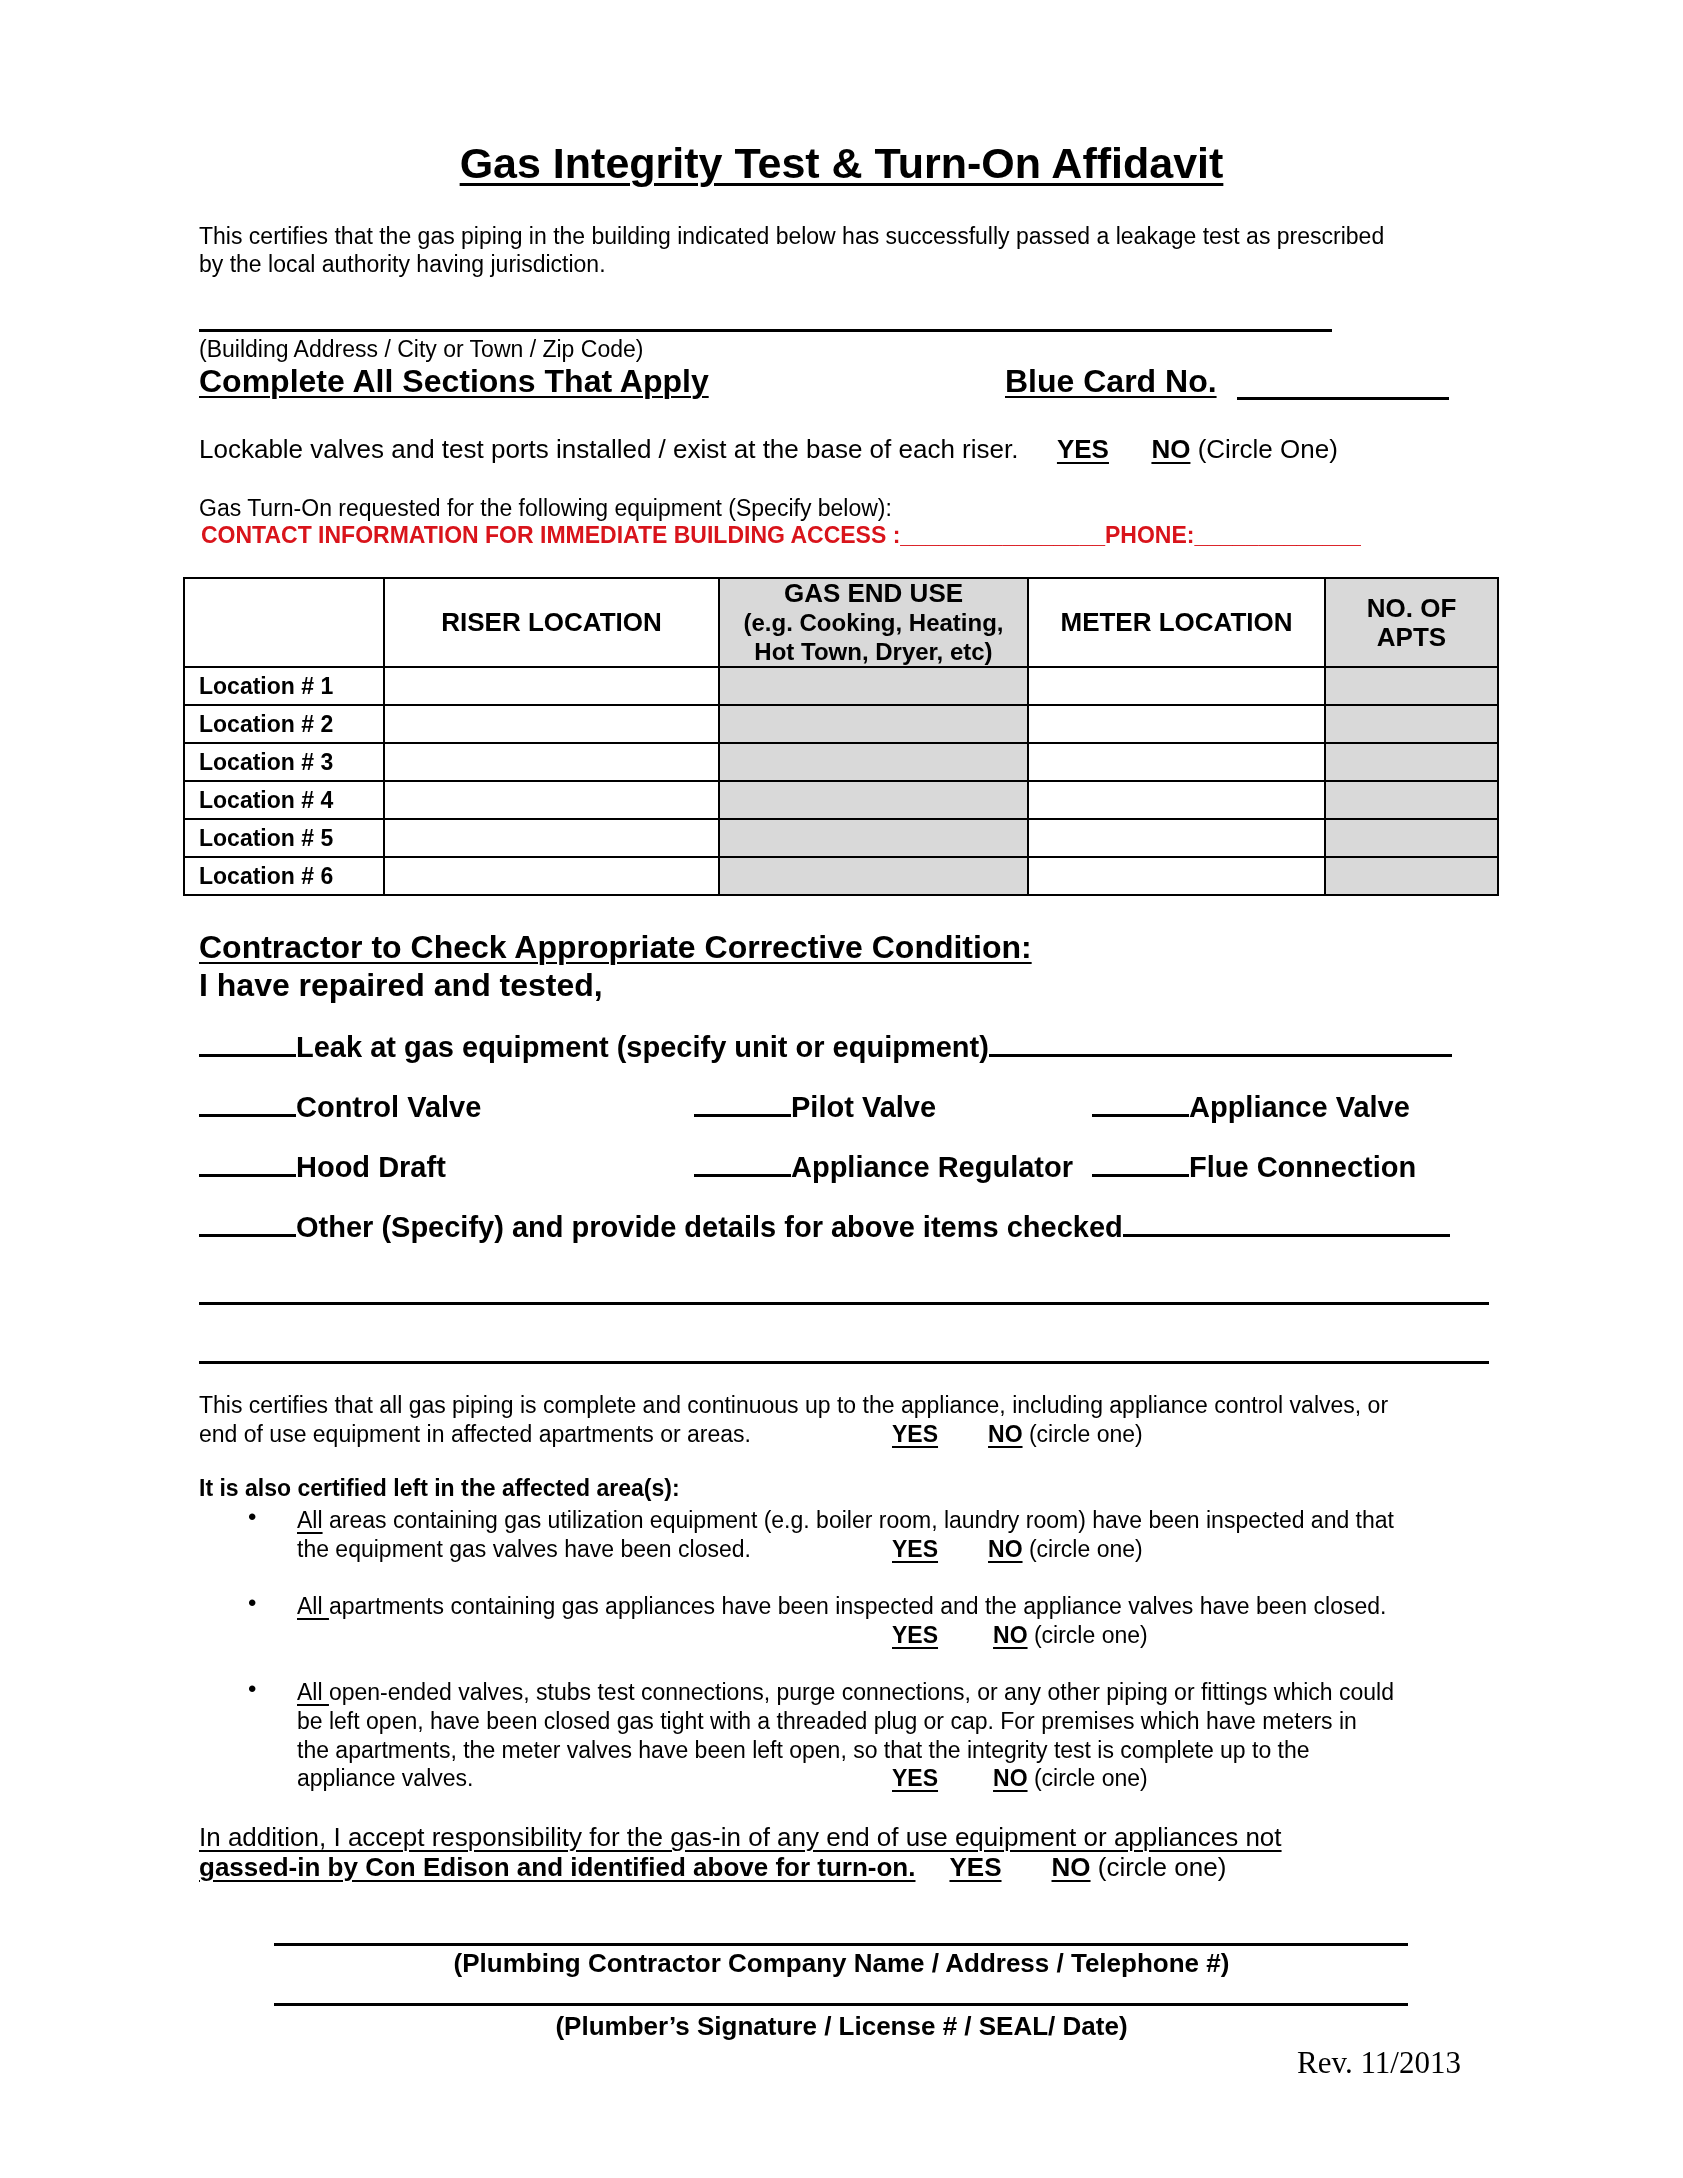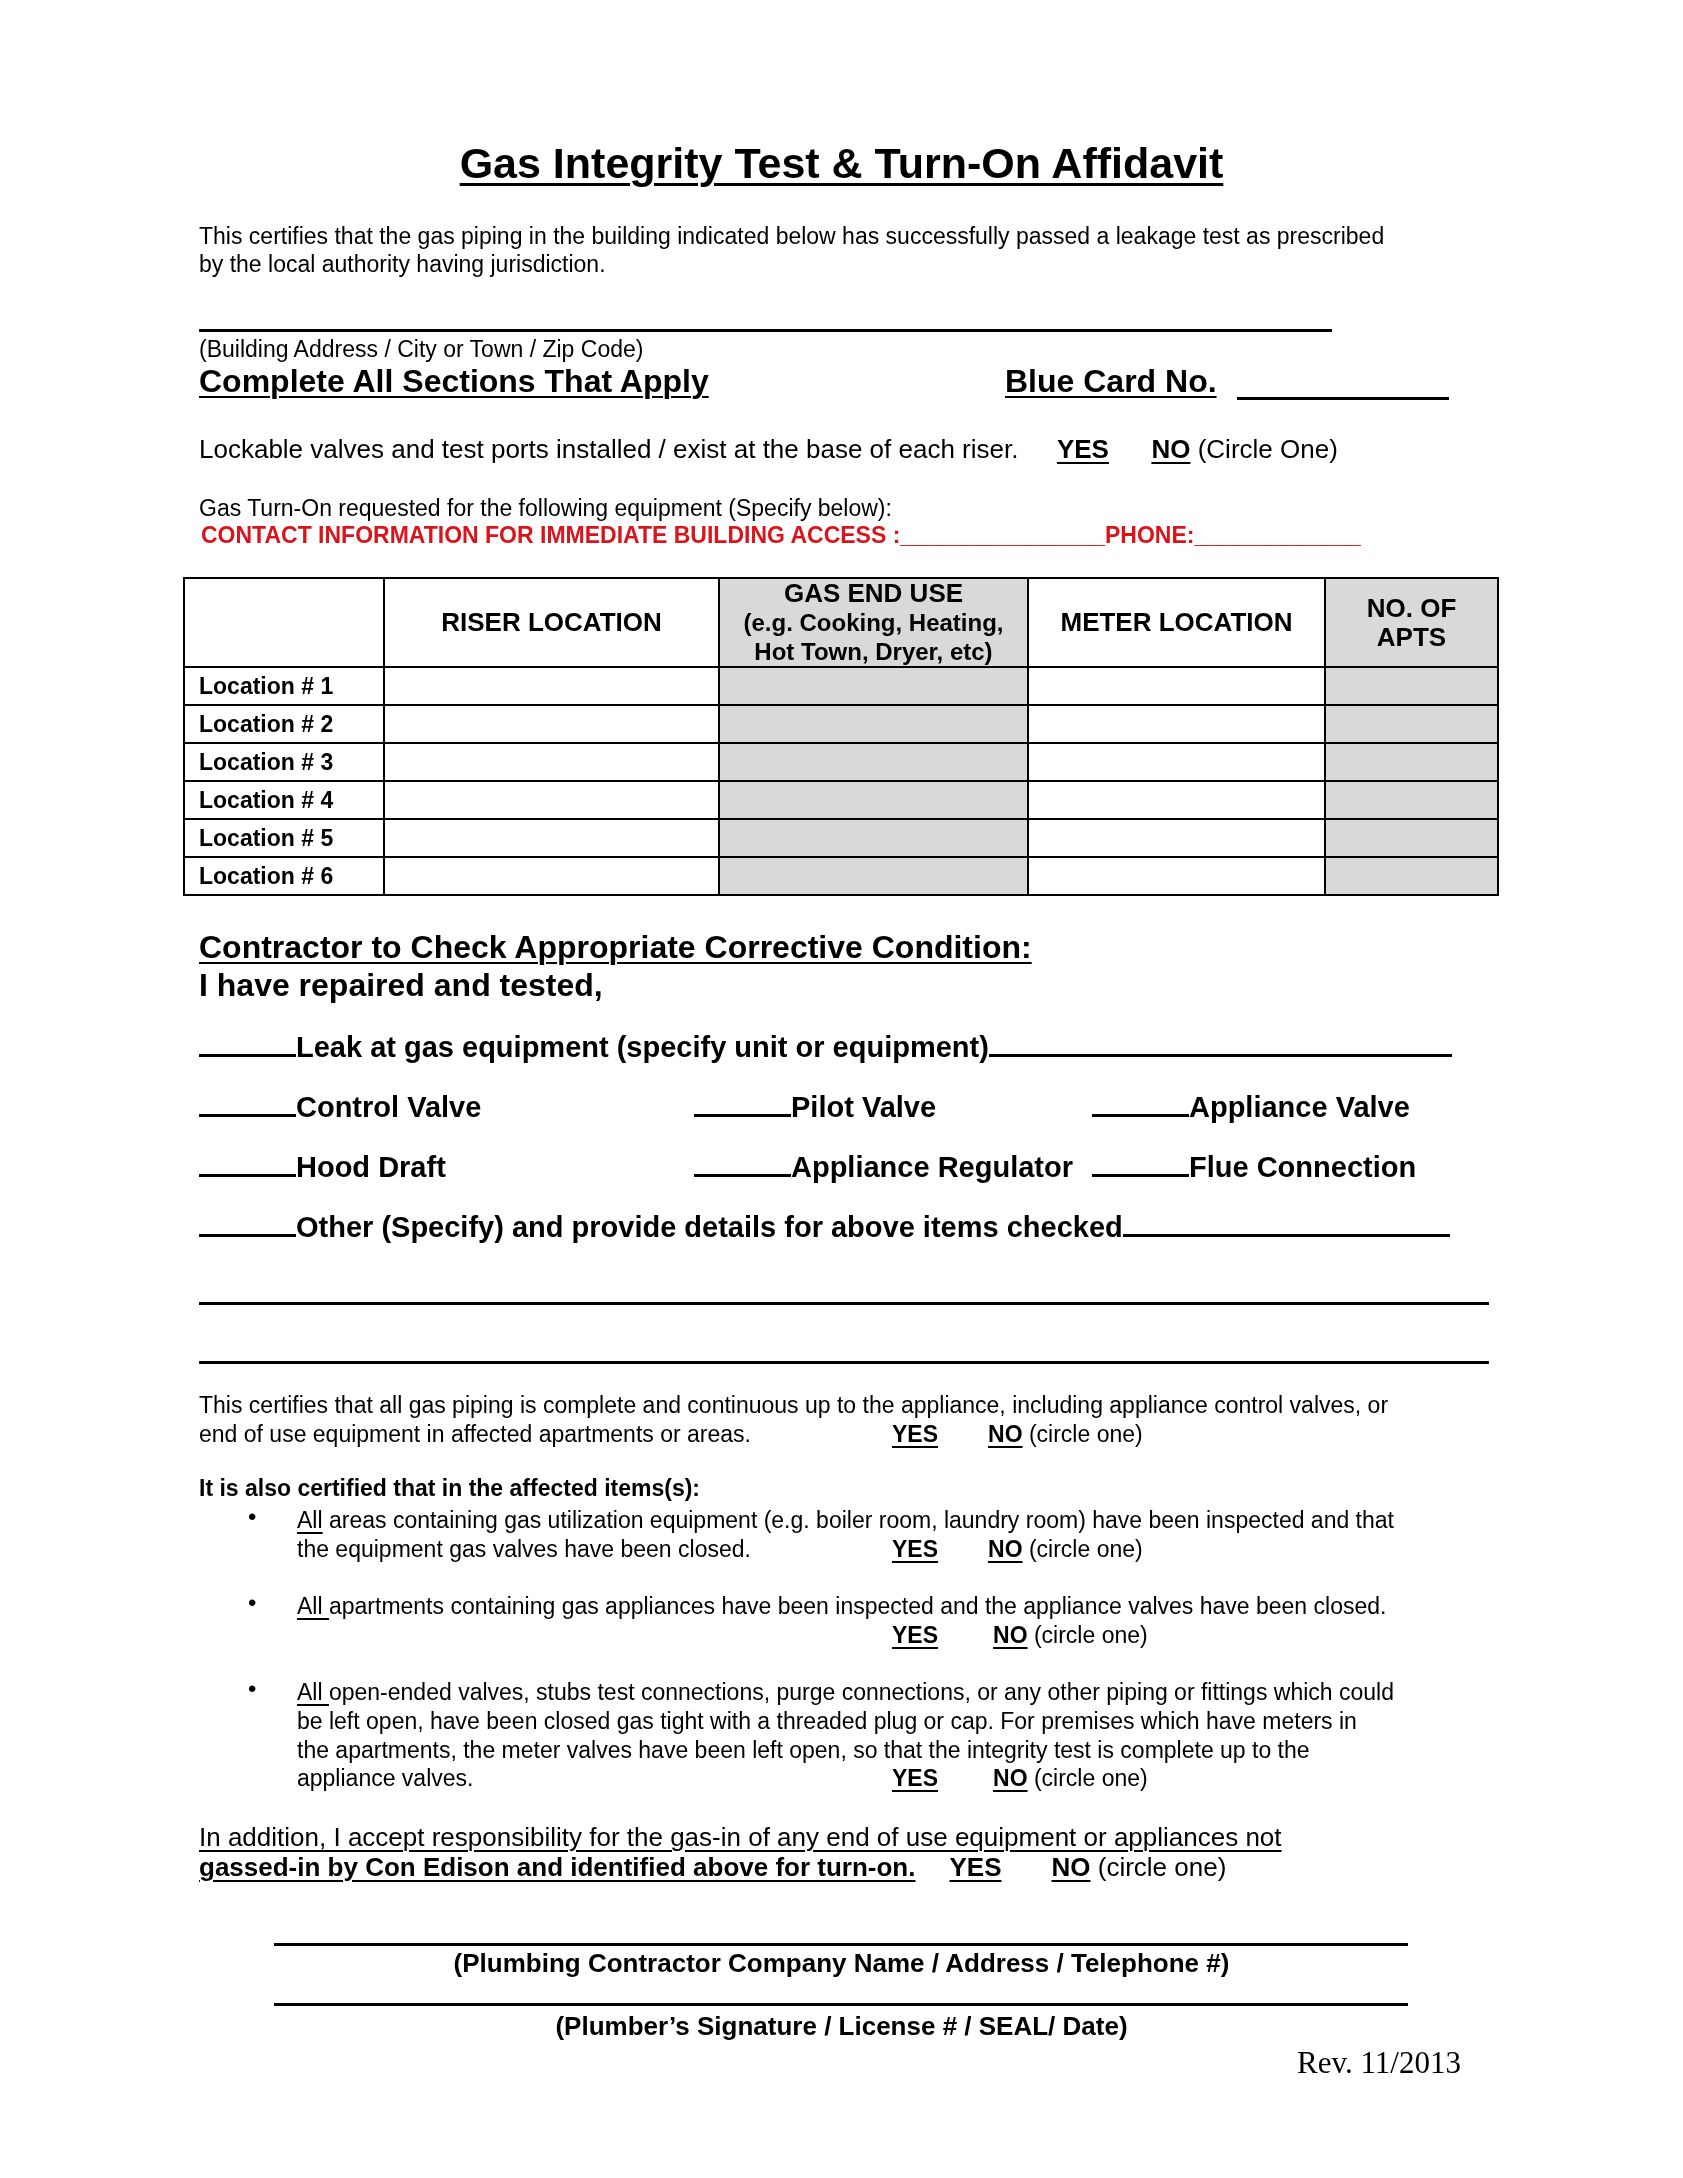--- a/index.html
+++ b/index.html
@@ -155,21 +155,21 @@
 </div>
 <div class="hline" style="left:199px;top:1302px;width:1290px;"></div>
 <div class="hline" style="left:199px;top:1361px;width:1290px;"></div>
 
 <div class="abs body-text" style="left:199px;top:1391px;">This certifies that all gas piping is complete and continuous up to the appliance, including appliance control valves, or</div>
 <div class="abs body-text" style="left:199px;top:1420px;">end of use equipment in affected apartments or areas.</div>
 <div class="abs body-text" style="left:892px;top:1420px;">
   <span class="yes">YES</span><span style="display:inline-block;width:50px;"></span><span class="no">NO</span> <span>(circle one)</span>
 </div>
 
-<div class="abs" style="left:199px;top:1475px;font-size:23px;font-weight:bold;">It is also certified that in the affected items(s):</div>
+<div class="abs" style="left:199px;top:1475px;font-size:23px;font-weight:bold;">It is also certified left in the affected area(s):</div>
 
 <div class="abs bullet" style="left:248px;top:1503px;">•</div>
 <div class="abs body-text" style="left:297px;top:1506px;"><span class="u">All</span><span> areas containing gas utilization equipment (e.g. boiler room, laundry room) have been inspected and that</span></div>
 <div class="abs body-text" style="left:297px;top:1535px;">the equipment gas valves have been closed.</div>
 <div class="abs body-text" style="left:892px;top:1535px;">
   <span class="yes">YES</span><span style="display:inline-block;width:50px;"></span><span class="no">NO</span> <span>(circle one)</span>
 </div>
 
 <div class="abs bullet" style="left:248px;top:1589px;">•</div>
 <div class="abs body-text" style="left:297px;top:1592px;"><span class="u">All </span><span>apartments containing gas appliances have been inspected and the appliance valves have been closed.</span></div>

